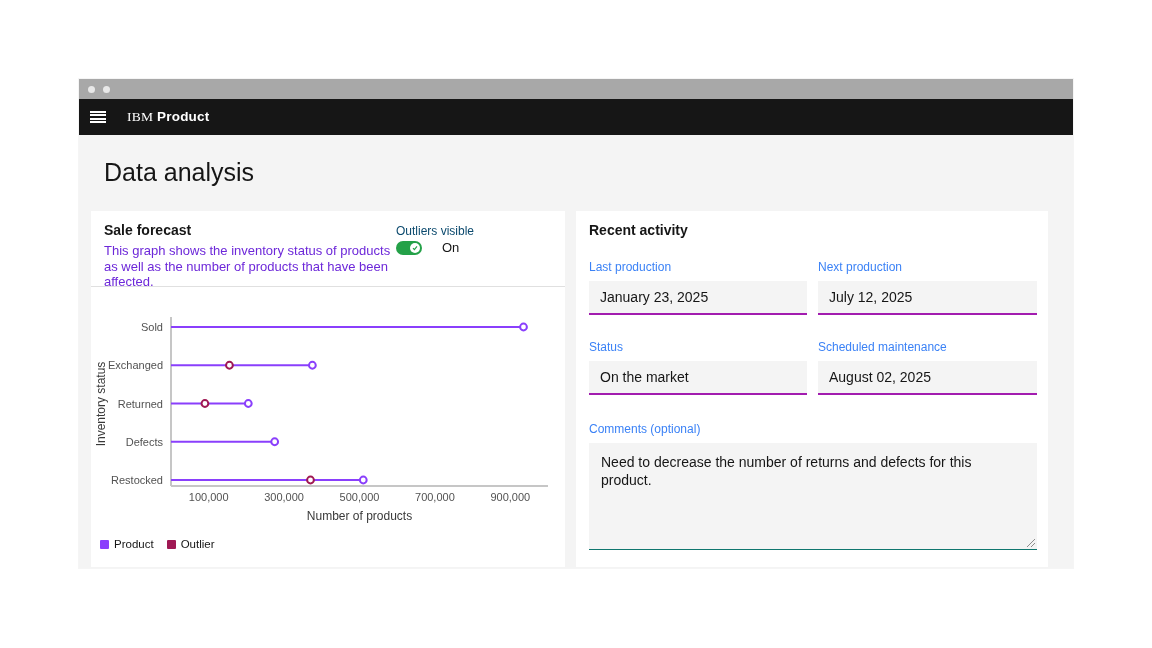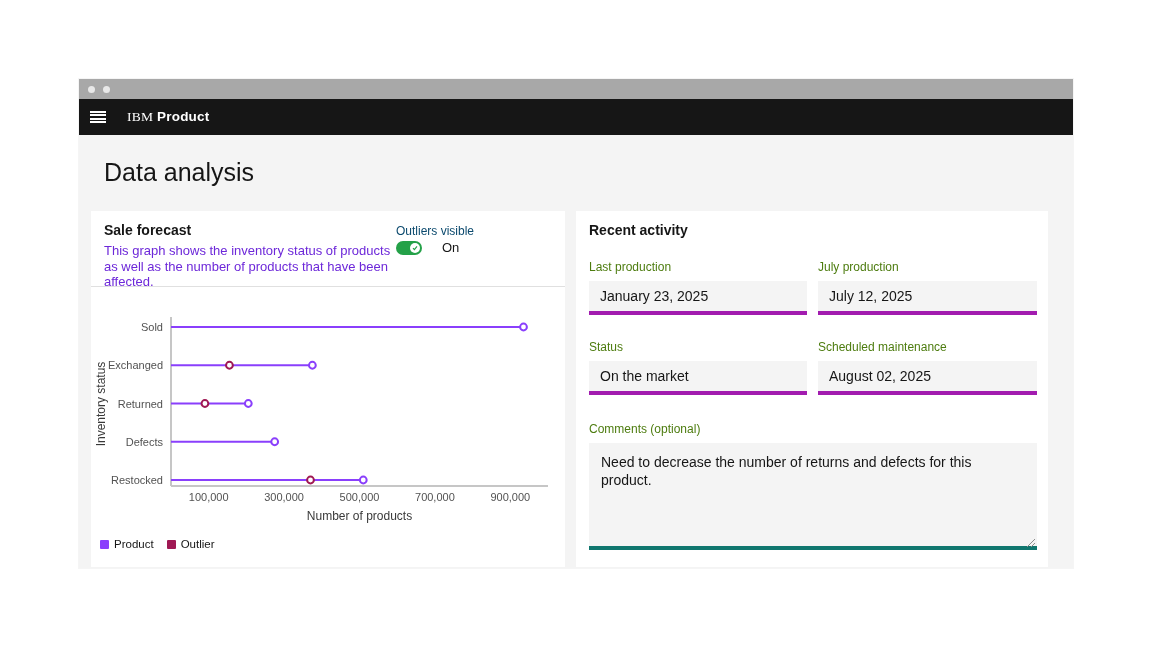--- a/index.html
+++ b/index.html
@@ -54,27 +54,27 @@
 
   .legend { position:absolute; left:9px; bottom:17px; display:flex; gap:13px;
             align-items:center; }
   .legend-item { display:flex; align-items:center; gap:5px; font-size:11.5px;
                  color:#161616; }
   .legend-swatch { width:9px; height:9px; border-radius:1px; display:inline-block; }
 
   
   .fields-grid { display:grid; grid-template-columns:218px 219px; column-gap:11px;
                  row-gap:25px; margin-top:21px; }
-  .field-label { display:block; font-size:12px; color:#4d7c0f; margin-bottom:7px; }
+  .field-label { display:block; font-size:12px; color:#3b82f6; margin-bottom:7px; }
   .field-input { width:100%; height:34px; background:#f4f4f4; border:none;
-                 border-bottom:4px solid #a21caf; font-size:14px; color:#161616;
+                 border-bottom:2px solid #a21caf; font-size:14px; color:#161616;
                  padding:0 11px; font-family:"Liberation Sans", sans-serif; }
   .comments-block { margin-top:27px; position:relative; }
   .comments-textarea { width:448px; height:107px; background:#f4f4f4; border:none;
-                 border-bottom:4px solid #0f766e; font-size:14px; color:#161616;
+                 border-bottom:1px solid #0f766e; font-size:14px; color:#161616;
                  padding:10px 12px; resize:none; line-height:18px;
                  font-family:"Liberation Sans", sans-serif; }
   .resize-grip { position:absolute; right:1px; bottom:6px; width:10px; height:10px;
                  pointer-events:none; }
 </style>
 </head>
 <body>
 
 <div class="window">
 
@@ -168,21 +168,21 @@
 
       <div class="card card-right">
         <div class="card-title">Recent activity</div>
 
         <div class="fields-grid">
           <div>
             <label class="field-label">Last production</label>
             <input class="field-input" type="text" value="January 23, 2025" style="">
           </div>
           <div>
-            <label class="field-label">July production</label>
+            <label class="field-label">Next production</label>
             <input class="field-input" type="text" value="July 12, 2025" style="">
           </div>
           <div>
             <label class="field-label">Status</label>
             <input class="field-input" type="text" value="On the market" style="">
           </div>
           <div>
             <label class="field-label">Scheduled maintenance</label>
             <input class="field-input" type="text" value="August 02, 2025" style="">
           </div>

